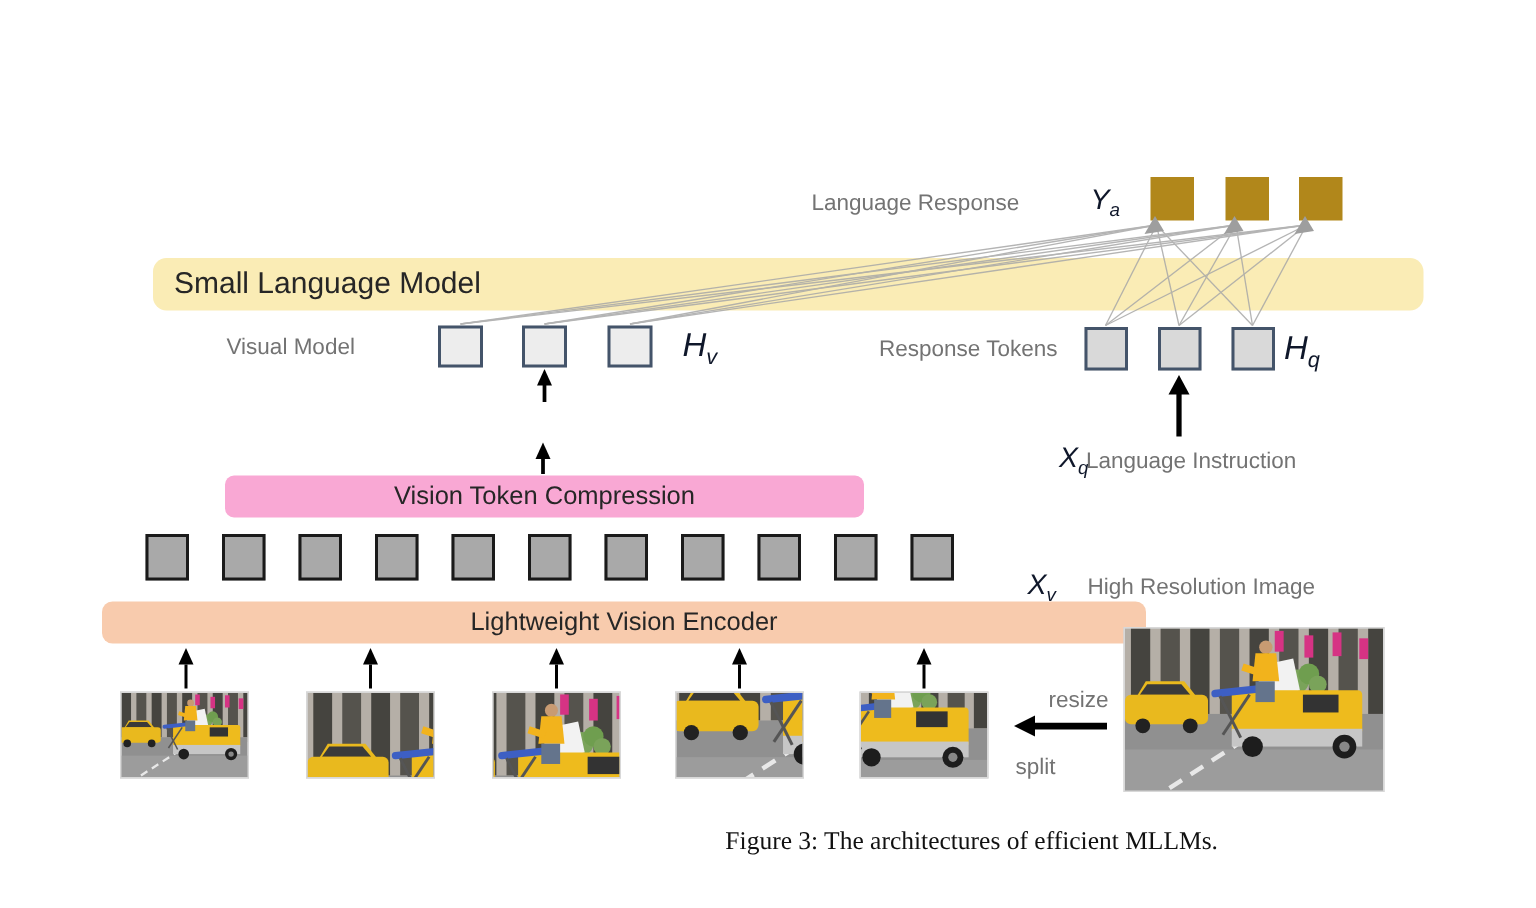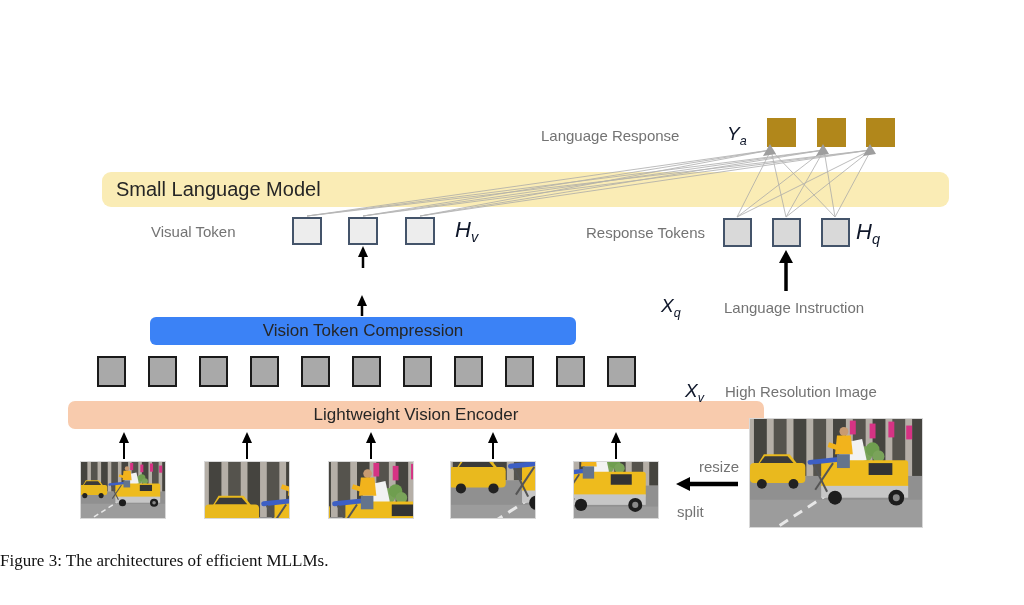--- a/index.html
+++ b/index.html
@@ -7,21 +7,21 @@
     position:relative;width:1024px;height:605px;background:#ffffff;overflow:hidden;
     font-family:"Liberation Sans",sans-serif;color:#1c1c1c;
   }
   .bar{
     position:absolute;display:flex;align-items:center;justify-content:center;
     font-family:"Liberation Sans",sans-serif;color:#262626;box-sizing:border-box;
   }
   .bar-slm{left:70px;top:172px;width:847px;height:35px;background:#FAECB5;border-radius:9px;
     justify-content:flex-start;padding-left:14px;font-size:20px;margin-left:32px;}
   .bar-proj{left:148px;top:268px;width:429px;height:27px;background:#E2EFDA;border-radius:6px;font-size:17px;}
-  .bar-comp{left:150px;top:317px;width:426px;height:28px;background:#3b82f6;border-radius:6px;font-size:17px;}
+  .bar-comp{left:150px;top:317px;width:426px;height:28px;background:#f9a8d4;border-radius:6px;font-size:17px;}
   .bar-enc{left:68px;top:401px;width:696px;height:28px;background:#F8CBAD;border-radius:7px;font-size:17px;}
 
   .tok{position:absolute;box-sizing:border-box;}
   .tok-gold{width:29px;height:29px;top:118px;background:#B1871B;}
   .tok-vis{width:30px;height:28px;top:217px;background:#EDEDED;border:2px solid #44546A;}
   .tok-txt{width:29px;height:29px;top:218px;background:#D9D9D9;border:2px solid #44546A;}
   .tok-patch{width:29px;height:31px;top:356px;background:#A9A9A9;border:2px solid #1a1a1a;}
 
   .lbl{position:absolute;font-size:15px;white-space:nowrap;color:#737373;}
   .math{position:absolute;font-family:Liberation Sans, sans-serif;font-style:italic;font-size:19px;
@@ -30,21 +30,21 @@
   .math-big{font-size:22px;}
 
   .patch{position:absolute;top:461px;width:86px;height:58px;border:1px solid #d8d8d8;
     box-sizing:border-box;overflow:hidden;background:#cfcfcf;}
   .patch svg,.bigimg svg{display:block;width:100%;height:100%;}
   .bigimg{position:absolute;left:749px;top:418px;width:174px;height:110px;border:1px solid #d8d8d8;
     box-sizing:border-box;overflow:hidden;background:#cfcfcf;}
 
   #overlay{position:absolute;left:0;top:0;width:1024px;height:605px;pointer-events:none;}
 
-  .caption{position:absolute;left:0;top:551px;width:812px;text-align:left;
+  .caption{position:absolute;left:0;top:551px;width:812px;text-align:right;
     font-family:"Liberation Serif",serif;font-size:17px;color:#111;}
   .hidden-defs{position:absolute;width:0;height:0;overflow:hidden;}
 </style>
 </head>
 <body>
 
 <div id="stage">
 
   <svg class="hidden-defs" aria-hidden="true">
     <defs>
@@ -123,27 +123,27 @@
   <div class="tok tok-patch" style="left:352px"></div>
   <div class="tok tok-patch" style="left:403px"></div>
   <div class="tok tok-patch" style="left:454px"></div>
   <div class="tok tok-patch" style="left:505px"></div>
   <div class="tok tok-patch" style="left:556px"></div>
   <div class="tok tok-patch" style="left:607px"></div>
 
   <div class="lbl" style="left:541px;top:127px">Language Response</div>
   <div class="math" style="left:727px;top:123px"><span>Y</span><sub>a</sub></div>
 
-  <div class="lbl" style="left:151px;top:223px">Visual Token</div>
+  <div class="lbl" style="left:151px;top:223px">Visual Model</div>
   <div class="math math-big" style="left:455px;top:217px"><span>H</span><sub>v</sub></div>
 
   <div class="lbl" style="left:586px;top:224px">Response Tokens</div>
   <div class="math math-big" style="left:856px;top:219px"><span>H</span><sub>q</sub></div>
 
-  <div class="math" style="left:661px;top:295px"><span>X</span><sub>q</sub></div>
+  <div class="math" style="left:706px;top:295px"><span>X</span><sub>q</sub></div>
   <div class="lbl" style="left:724px;top:299px">Language Instruction</div>
 
   <div class="math" style="left:685px;top:380px"><span>X</span><sub>v</sub></div>
   <div class="lbl" style="left:725px;top:383px">High Resolution Image</div>
 
   <div class="lbl" style="left:677px;top:458px;width:62px;text-align:right">resize</div>
   <div class="lbl" style="left:677px;top:503px;width:62px;text-align:left">split</div>
 
   <div class="patch" style="left:80px">
     <svg viewBox="0 0 174 110" preserveAspectRatio="xMidYMid slice">

